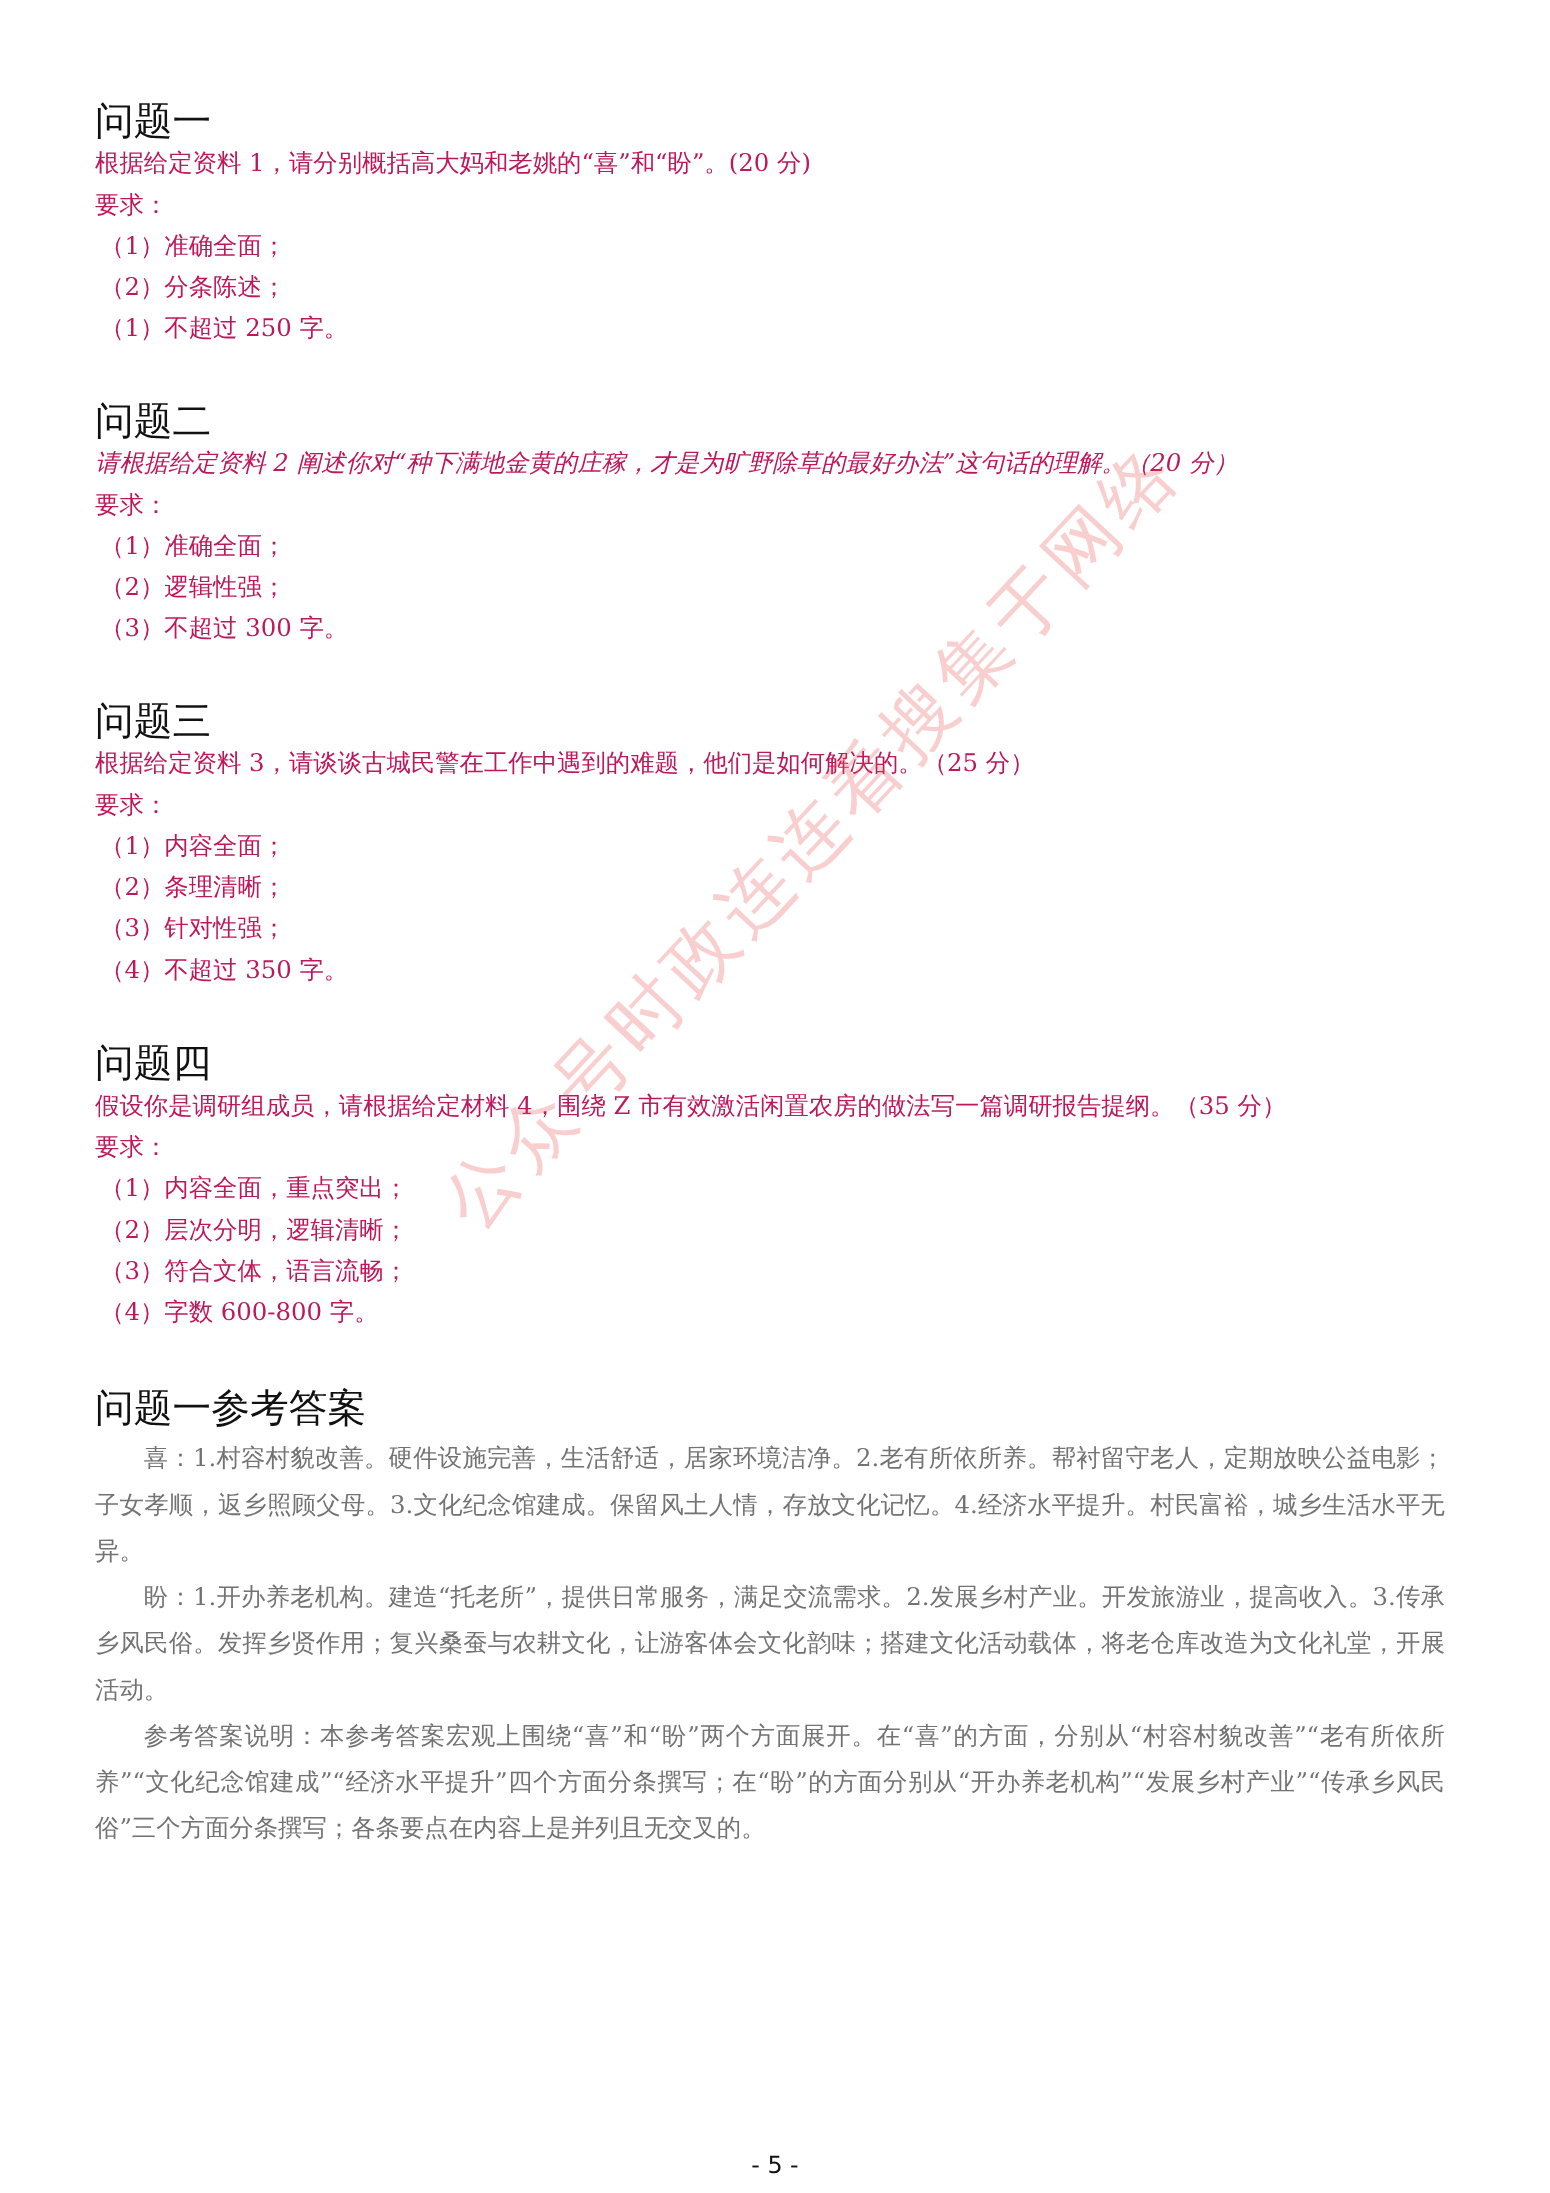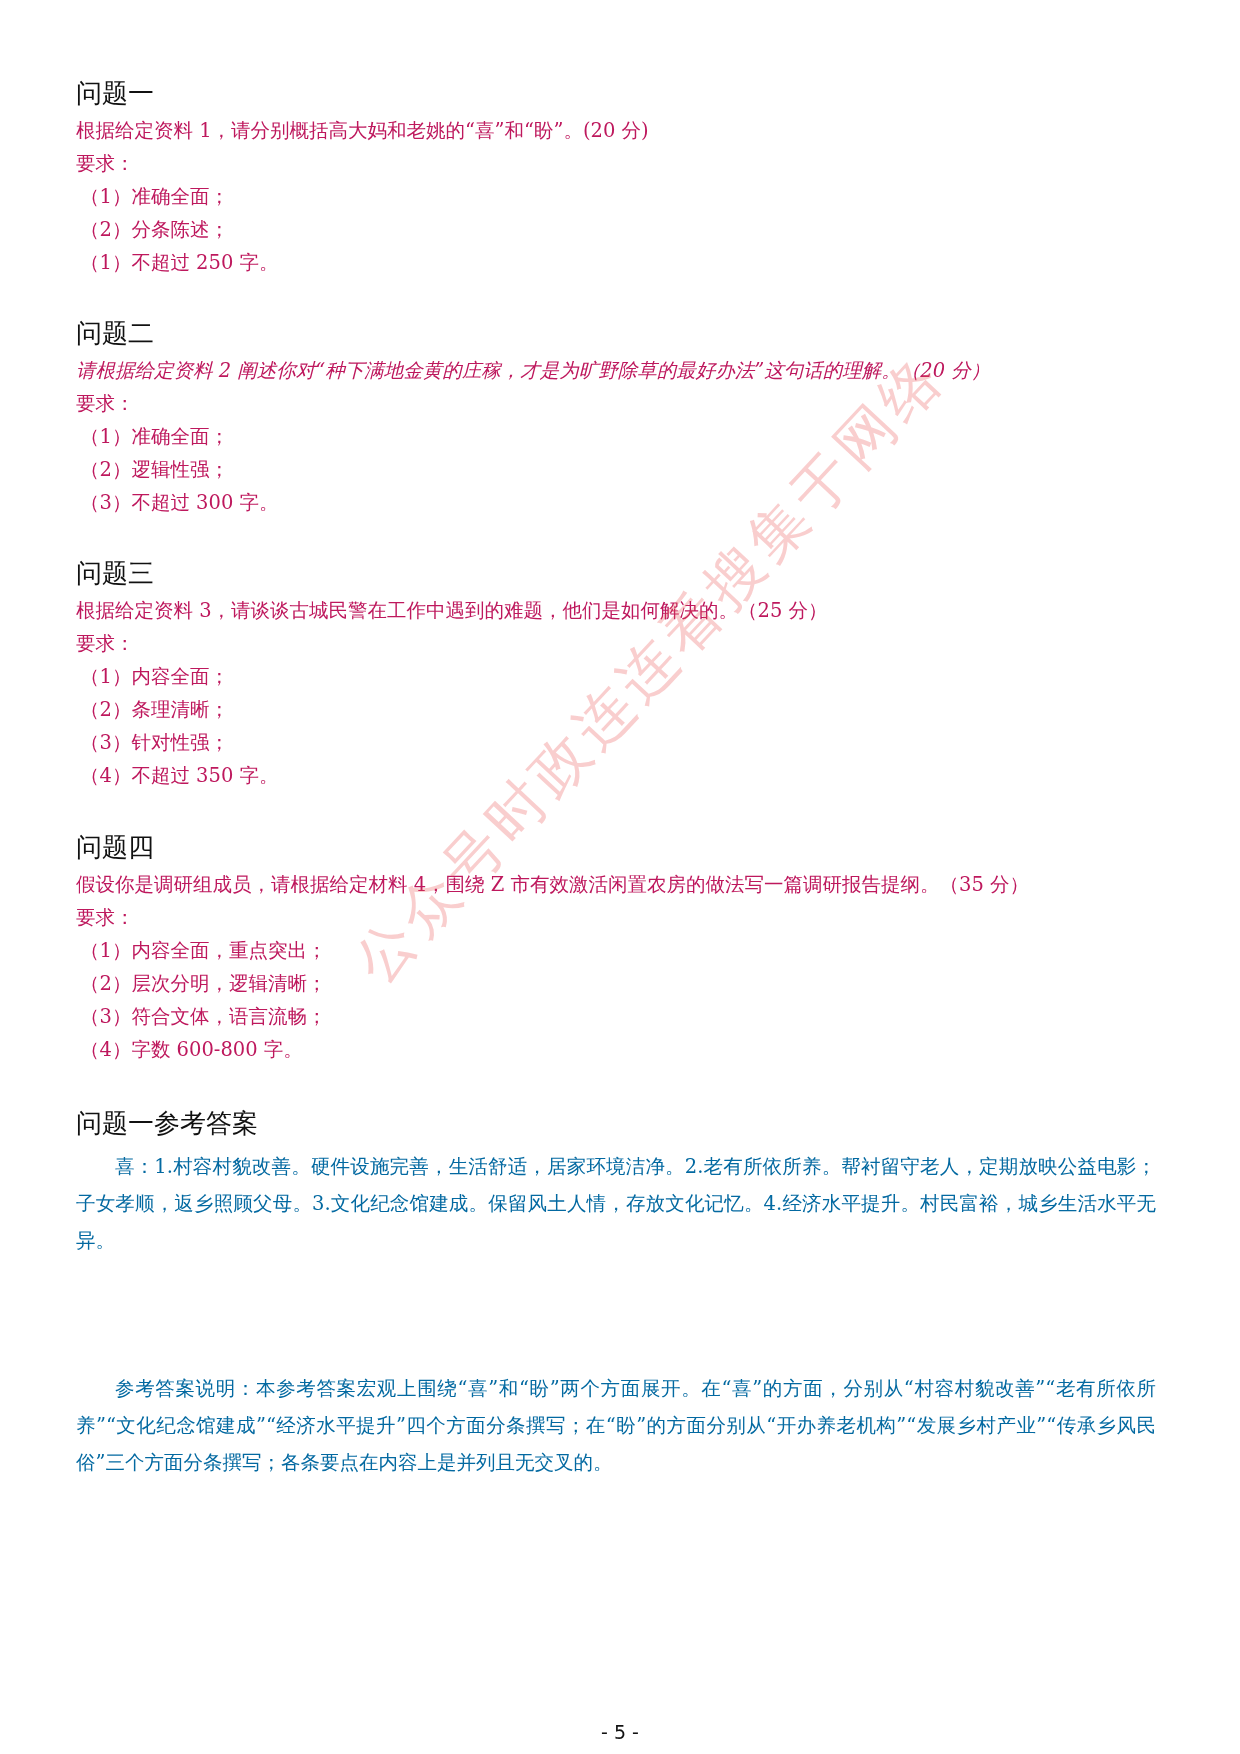--- a/index.html
+++ b/index.html
@@ -1,24 +1,24 @@
 <!DOCTYPE html>
 <html><head>
   <meta charset="utf-8">
   <style>
     html, body { margin: 0; padding: 0; background: #ffffff; }
     body { width: 1240px; height: 1754px; position: relative; overflow: hidden;
       font-family: "DejaVu Serif", "Liberation Serif", serif; color: #111; }
     .page { position: absolute; left: 0; top: 0; width: 1240px; height: 1754px; }
     .h { position: absolute; left: 76px; font-family: "DejaVu Sans", "Liberation Sans", sans-serif;
-      font-size: 26px; font-weight: normal; margin: 0; letter-spacing: 0px; color: #111; }
+      font-size: 31px; font-weight: normal; margin: 0; letter-spacing: 0px; color: #111; }
     .line { position: absolute; left: 76px; font-size: 19.5px; line-height: 24px; white-space: nowrap; color: #be185d; }
     .req { left: 80px; }
     .para { position: absolute; left: 76px; width: 1080px; font-size: 19.5px; line-height: 37px;
-      text-align: justify; text-indent: 39px; color: #0369a1; margin: 0; }
+      text-align: justify; text-indent: 39px; color: #737373; margin: 0; }
     .watermark { position: absolute; left: 200px; top: 630px; width: 900px; text-align: center;
       transform: rotate(-47deg); transform-origin: center center;
       font-family: "DejaVu Serif", "Liberation Serif", serif;
       font-size: 58px; letter-spacing: 6px; color: rgba(232, 80, 80, 0.28); pointer-events: none; white-space: nowrap; }
     .footer { position: absolute; top: 1721px; left: 0; width: 1240px; text-align: center;
       font-family: "DejaVu Sans", "Liberation Sans", sans-serif; font-size: 19px; color: #111; }
   </style>
 </head>
 <body>
 
@@ -49,18 +49,19 @@
   <h2 class="h" style="top:830px;">问题四</h2>
   <div class="line" style="top:873px;">假设你是调研组成员，请根据给定材料 4，围绕 Z 市有效激活闲置农房的做法写一篇调研报告提纲。（35 分）</div>
   <div class="line" style="top:906px;">要求：</div>
   <div class="line req" style="top:939px;">（1）内容全面，重点突出；</div>
   <div class="line req" style="top:972px;">（2）层次分明，逻辑清晰；</div>
   <div class="line req" style="top:1005px;">（3）符合文体，语言流畅；</div>
   <div class="line req" style="top:1038px;">（4）字数 600-800 字。</div>
 
   <h2 class="h" style="top:1106px;">问题一参考答案</h2>
   <p class="para" style="top:1148px;">喜：1.村容村貌改善。硬件设施完善，生活舒适，居家环境洁净。2.老有所依所养。帮衬留守老人，定期放映公益电影；子女孝顺，返乡照顾父母。3.文化纪念馆建成。保留风土人情，存放文化记忆。4.经济水平提升。村民富裕，城乡生活水平无异。</p>
+  <p class="para" style="top:1259px;">盼：1.开办养老机构。建造“托老所”，提供日常服务，满足交流需求。2.发展乡村产业。开发旅游业，提高收入。3.传承乡风民俗。发挥乡贤作用；复兴桑蚕与农耕文化，让游客体会文化韵味；搭建文化活动载体，将老仓库改造为文化礼堂，开展活动。</p>
   <p class="para" style="top:1370px;">参考答案说明：本参考答案宏观上围绕“喜”和“盼”两个方面展开。在“喜”的方面，分别从“村容村貌改善”“老有所依所养”“文化纪念馆建成”“经济水平提升”四个方面分条撰写；在“盼”的方面分别从“开办养老机构”“发展乡村产业”“传承乡风民俗”三个方面分条撰写；各条要点在内容上是并列且无交叉的。</p>
 
   <div class="watermark">公众号时政连连看搜集于网络</div>
 
   <div class="footer">- 5 -</div>
 </div>
 
 </body></html>

